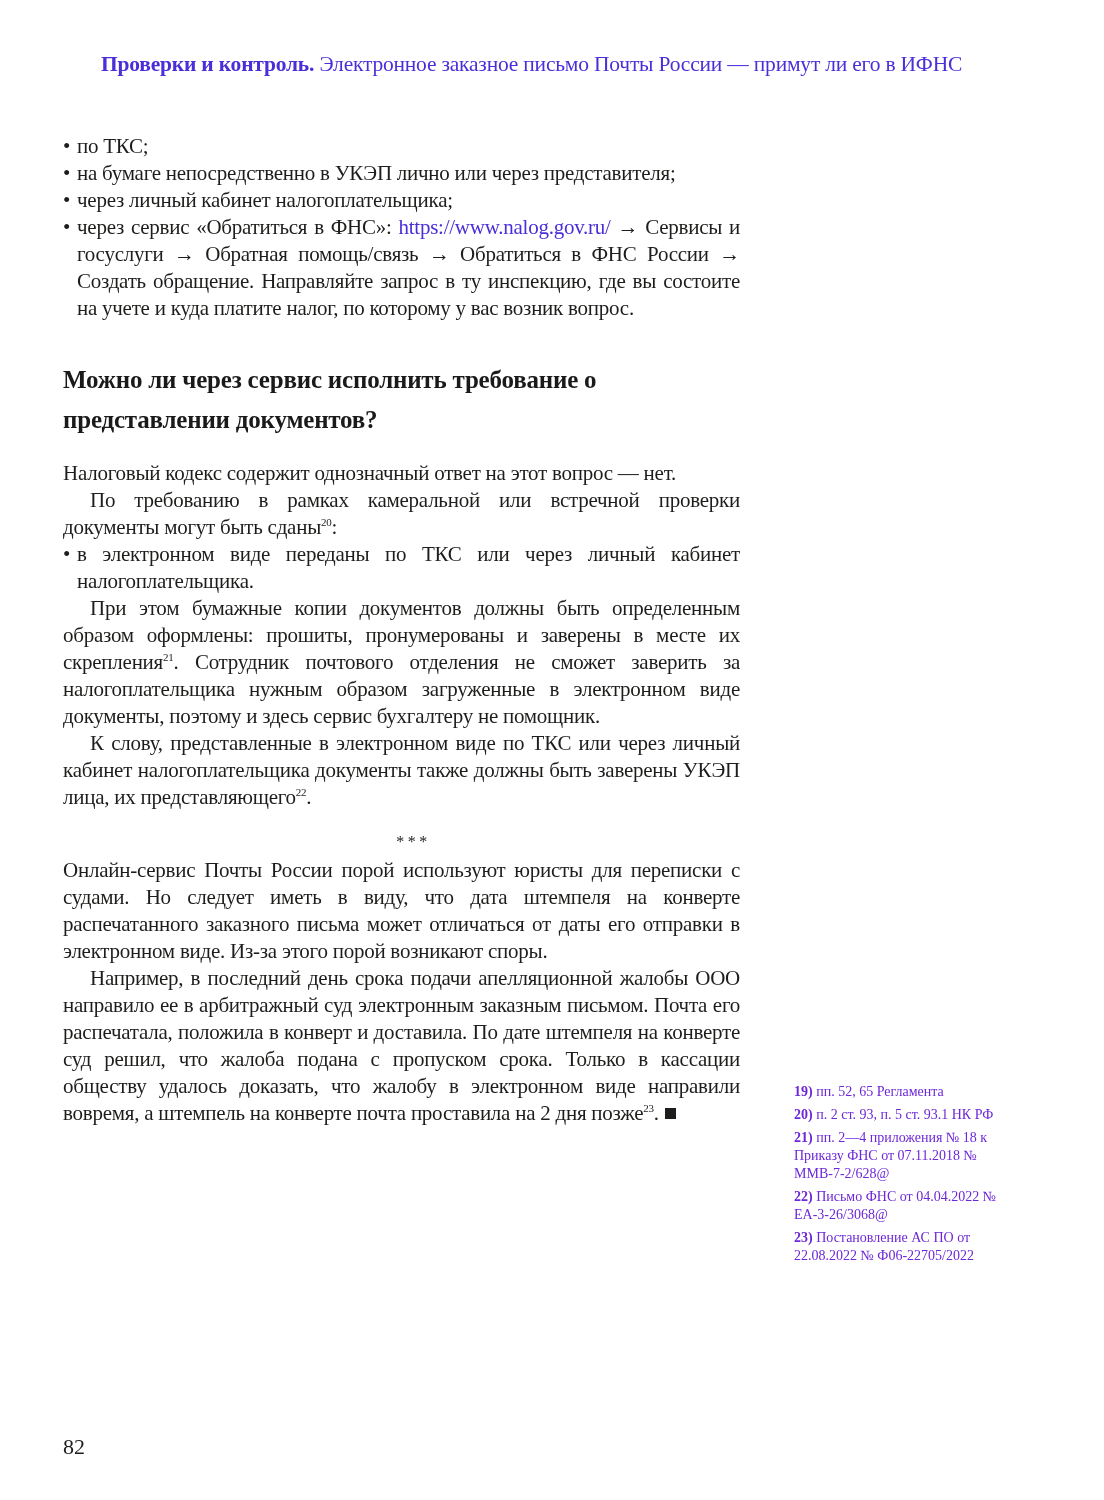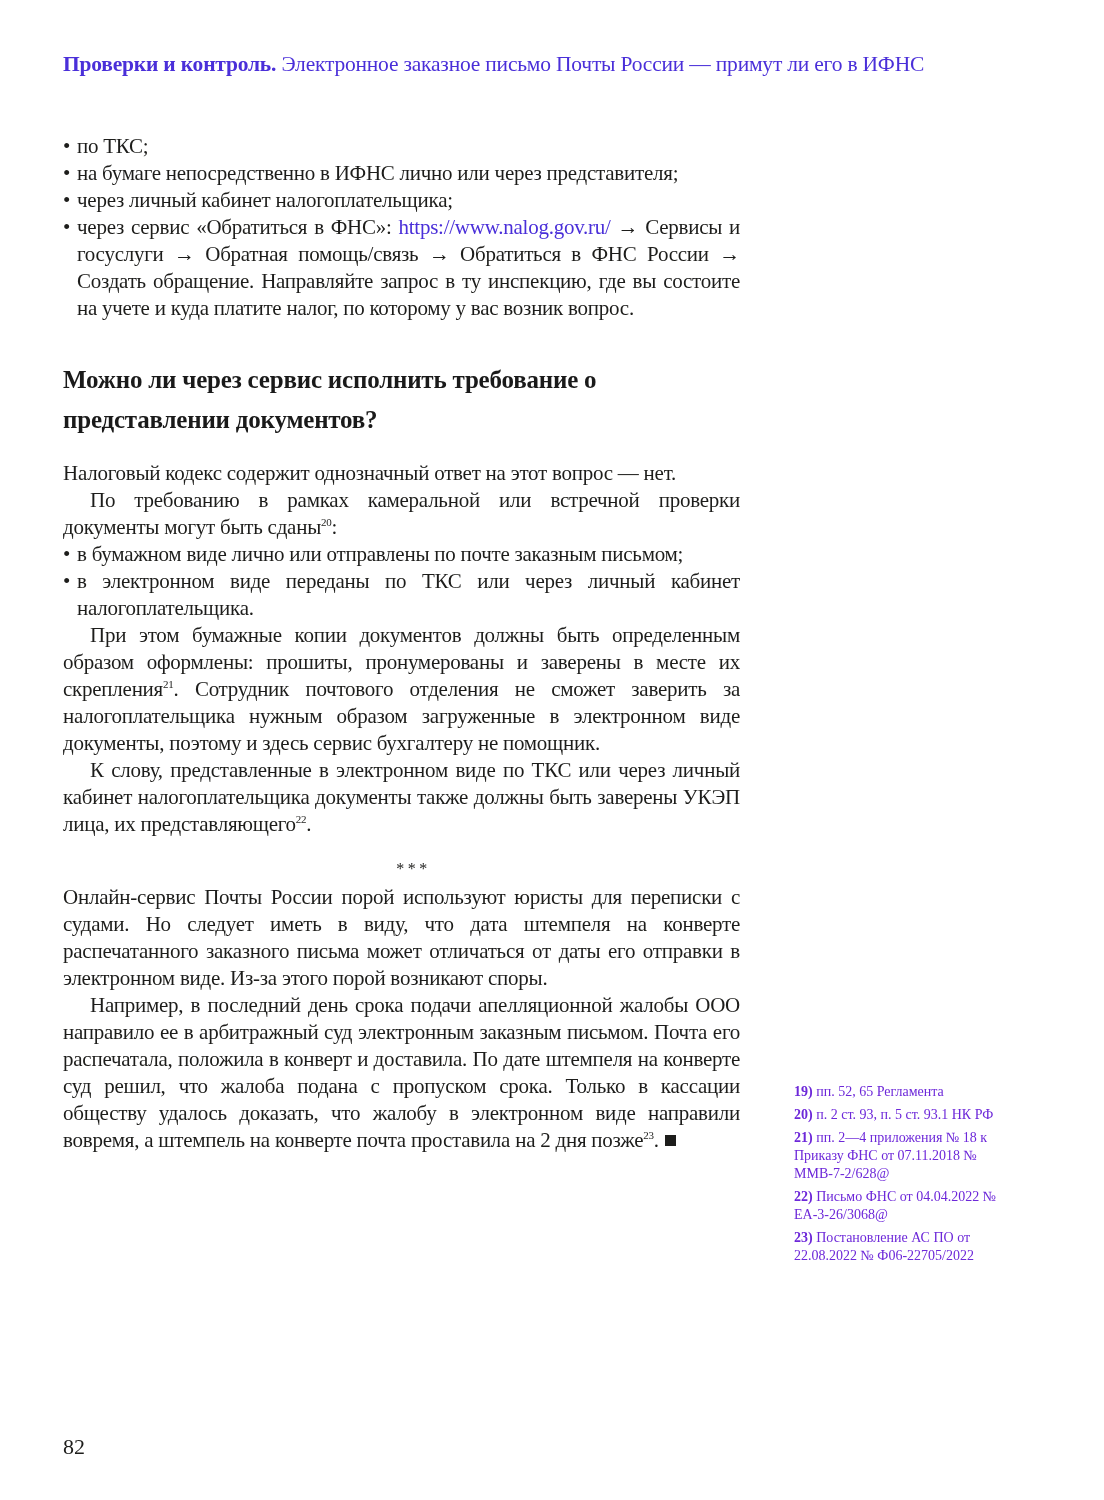--- a/index.html
+++ b/index.html
@@ -5,21 +5,21 @@
   html, body { margin: 0; padding: 0; background: #ffffff; }
   body {
     width: 1104px; height: 1500px; position: relative; overflow: hidden;
     font-family: "Liberation Serif", "DejaVu Serif", serif;
     color: #1d1d1b;
   }
   .header {
     position: absolute; left: 63px; top: 52px; width: 1000px;
     font-size: 21.5px; color: #4a2fd9; white-space: nowrap; letter-spacing: -0.2px;
   }
-  .header .section { font-weight: bold; }
+  .header .section { font-weight: bold; margin-left: 38px; }
   .main {
     position: absolute; left: 63px; top: 133px; width: 677px;
     font-size: 21px; line-height: 27px; text-align: justify;
     letter-spacing: -0.25px;
   }
   .main p { margin: 0; }
   .indent { text-indent: 27px; }
   .bullet { position: relative; padding-left: 14px; }
   .bullet::before {
     content: "•"; position: absolute; left: 0; top: 0;
@@ -45,29 +45,28 @@
 </head>
 <body>
 
 <div class="header">
   <span class="section">Проверки и контроль.</span>
   <span>Электронное заказное письмо Почты России — примут ли его в ИФНС</span>
 </div>
 
 <div class="main">
   <p class="bullet">по ТКС;</p>
-  <p class="bullet">на бумаге непосредственно в ИФНС лично или через представителя;</p>
+  <p class="bullet">на бумаге непосредственно в УКЭП лично или через представителя;</p>
   <p class="bullet">через личный кабинет налогоплательщика;</p>
   <p class="bullet"><span>через сервис «Обратиться в ФНС»: </span><span class="link">https://www.nalog.gov.ru/</span><span> → Сервисы и госуслуги → Обратная помощь/связь → Обратиться в ФНС России → Создать обращение. Направляйте запрос в ту инспекцию, где вы состоите на учете и куда платите налог, по которому у вас возник вопрос.</span></p>
 
   <h2>Можно ли через сервис исполнить требование о представлении документов?</h2>
 
   <p>Налоговый кодекс содержит однозначный ответ на этот вопрос — нет.</p>
   <p class="indent"><span>По требованию в рамках камеральной или встречной проверки документы могут быть сданы</span><sup>20</sup><span>:</span></p>
-  <p class="bullet">в бумажном виде лично или отправлены по почте заказным письмом;</p>
   <p class="bullet">в электронном виде переданы по ТКС или через личный кабинет налогоплательщика.</p>
   <p class="indent"><span>При этом бумажные копии документов должны быть определенным образом оформлены: прошиты, пронумерованы и заверены в месте их скрепления</span><sup>21</sup><span>. Сотрудник почтового отделения не сможет заверить за налогоплательщика нужным образом загруженные в электронном виде документы, поэтому и здесь сервис бухгалтеру не помощник.</span></p>
   <p class="indent"><span>К слову, представленные в электронном виде по ТКС или через личный кабинет налогоплательщика документы также должны быть заверены УКЭП лица, их представляющего</span><sup>22</sup><span>.</span></p>
 
   <div class="stars">* * *</div>
 
   <p>Онлайн-сервис Почты России порой используют юристы для переписки с судами. Но следует иметь в виду, что дата штемпеля на конверте распечатанного заказного письма может отличаться от даты его отправки в электронном виде. Из-за этого порой возникают споры.</p>
   <p class="indent"><span>Например, в последний день срока подачи апелляционной жалобы ООО направило ее в арбитражный суд электронным заказным письмом. Почта его распечатала, положила в конверт и доставила. По дате штемпеля на конверте суд решил, что жалоба подана с пропуском срока. Только в кассации обществу удалось доказать, что жалобу в электронном виде направили вовремя, а штемпель на конверте почта проставила на 2 дня позже</span><sup>23</sup><span>.</span><span class="end-mark"></span></p>
 </div>
 

